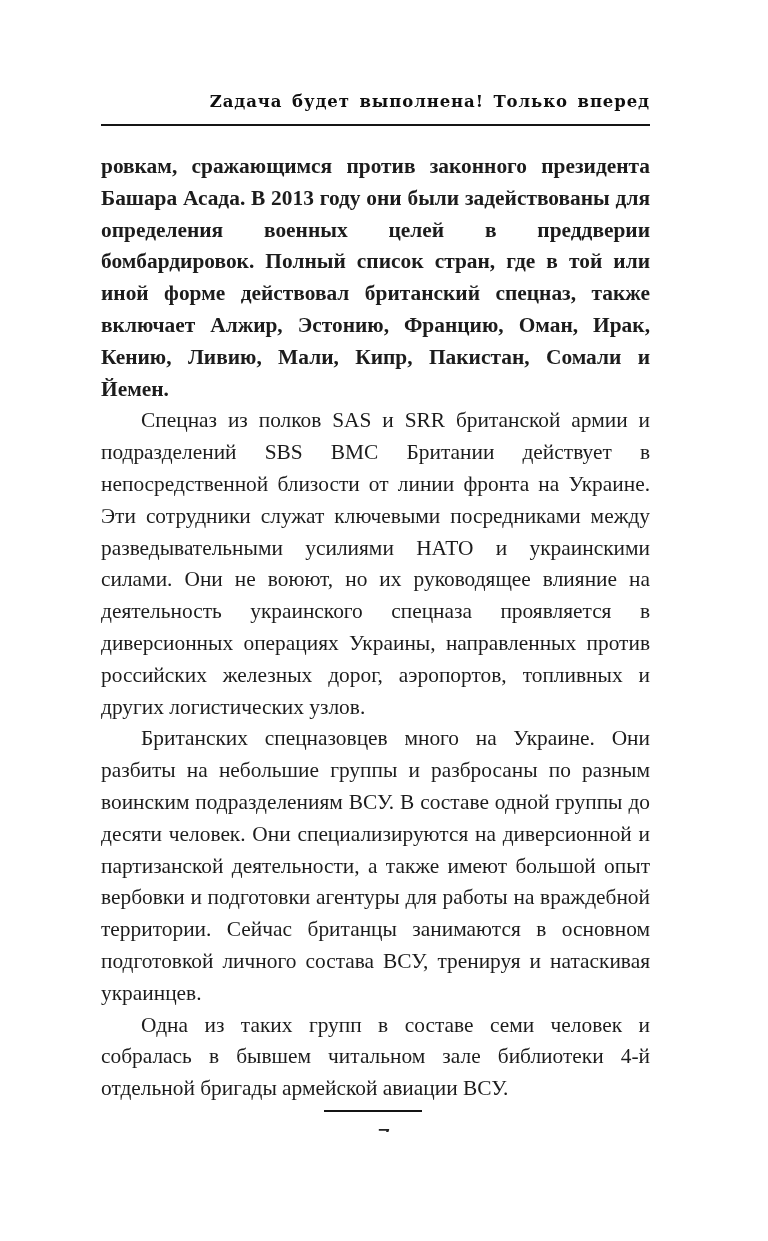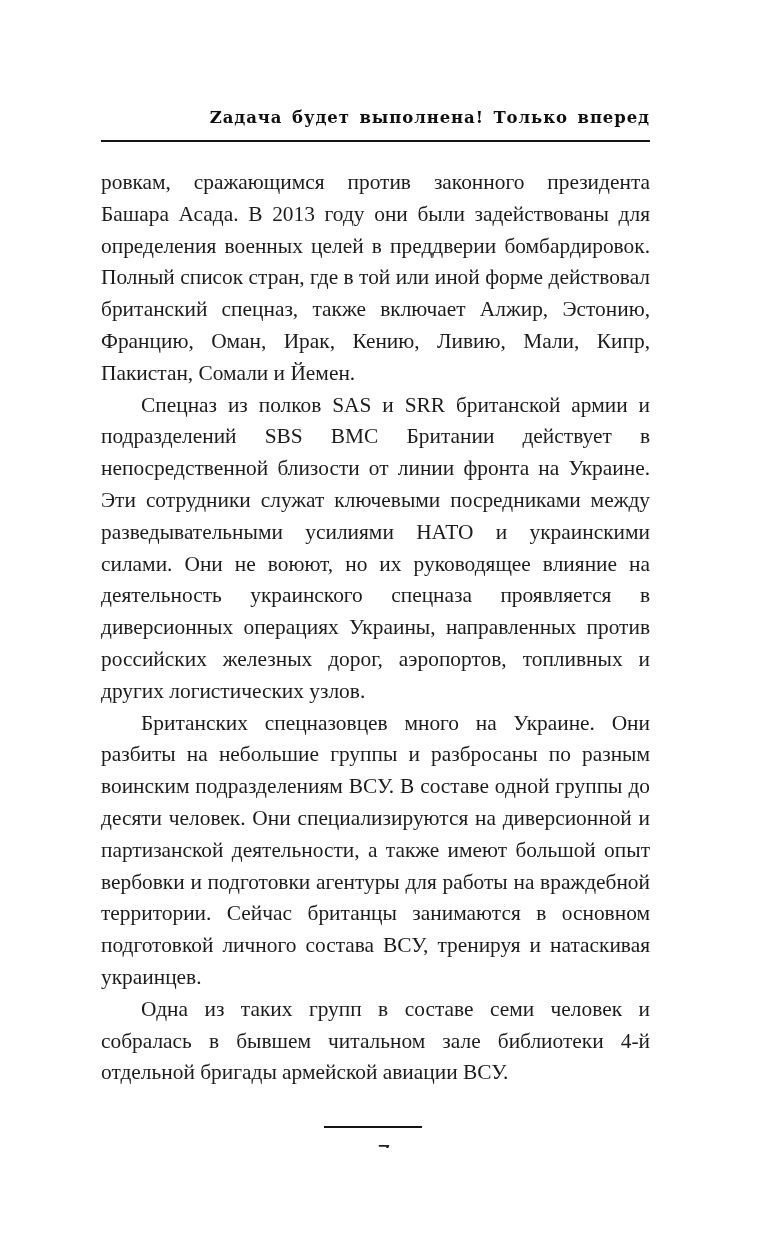--- a/index.html
+++ b/index.html
@@ -6,21 +6,21 @@
   html, body {
     margin: 0;
     padding: 0;
     background: #ffffff;
   }
 
   .page {
     position: relative;
     width: 768px;
     height: 1132px;
-    margin: 16px auto;
+    margin: 0 auto;
     background: #ffffff;
     overflow: hidden;
     font-family: "Liberation Serif", "DejaVu Serif", serif;
     color: #1a1a1a;
     box-sizing: border-box;
   }
 
   
   .running-head {
     position: absolute;
@@ -67,20 +67,21 @@
     text-align: justify;
     text-indent: 40px;
     color: #1c1c1c;
     hyphens: manual;
     -webkit-hyphens: manual;
   }
 
   
   .text-block p.continued {
     text-indent: 0;
+    font-weight: bold;
   }
 
   
   .footer-rule {
     position: absolute;
     left: 324px;
     top: 1110px;
     width: 98px;
     height: 2px;
     background: #141414;

